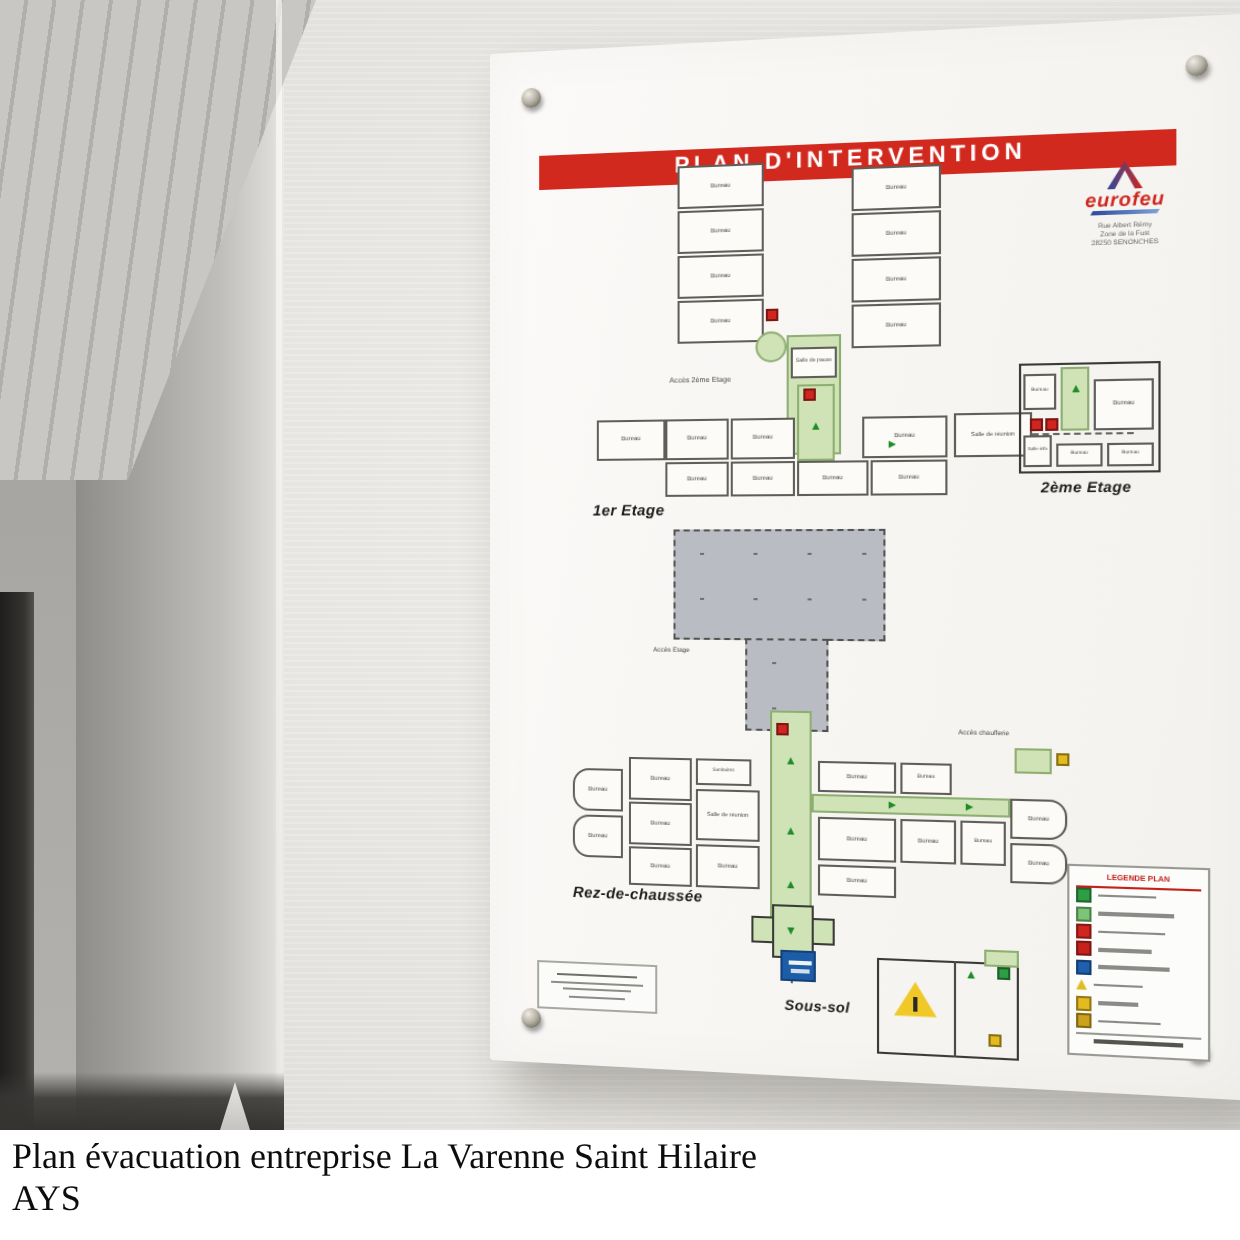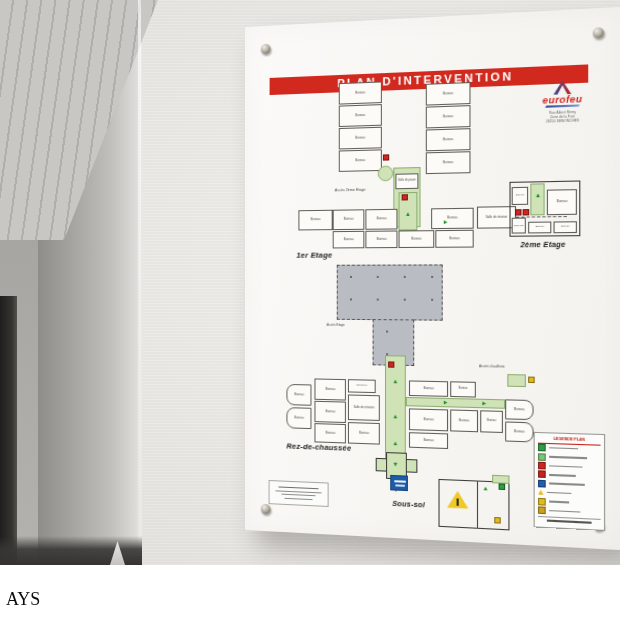--- a/index.html
+++ b/index.html
@@ -369,15 +369,16 @@
       <div class="cartouche">
         <span class="cart-bar"></span>
         <span class="cart-bar"></span>
         <span class="cart-bar"></span>
         <span class="cart-bar"></span>
       </div>
     </div>
   </div>
 
   <div class="caption">
+    <div class="l1">Plan évacuation entreprise La Varenne Saint Hilaire</div>
     <div class="l2">AYS</div>
   </div>
 </div>
 
 </body></html>

